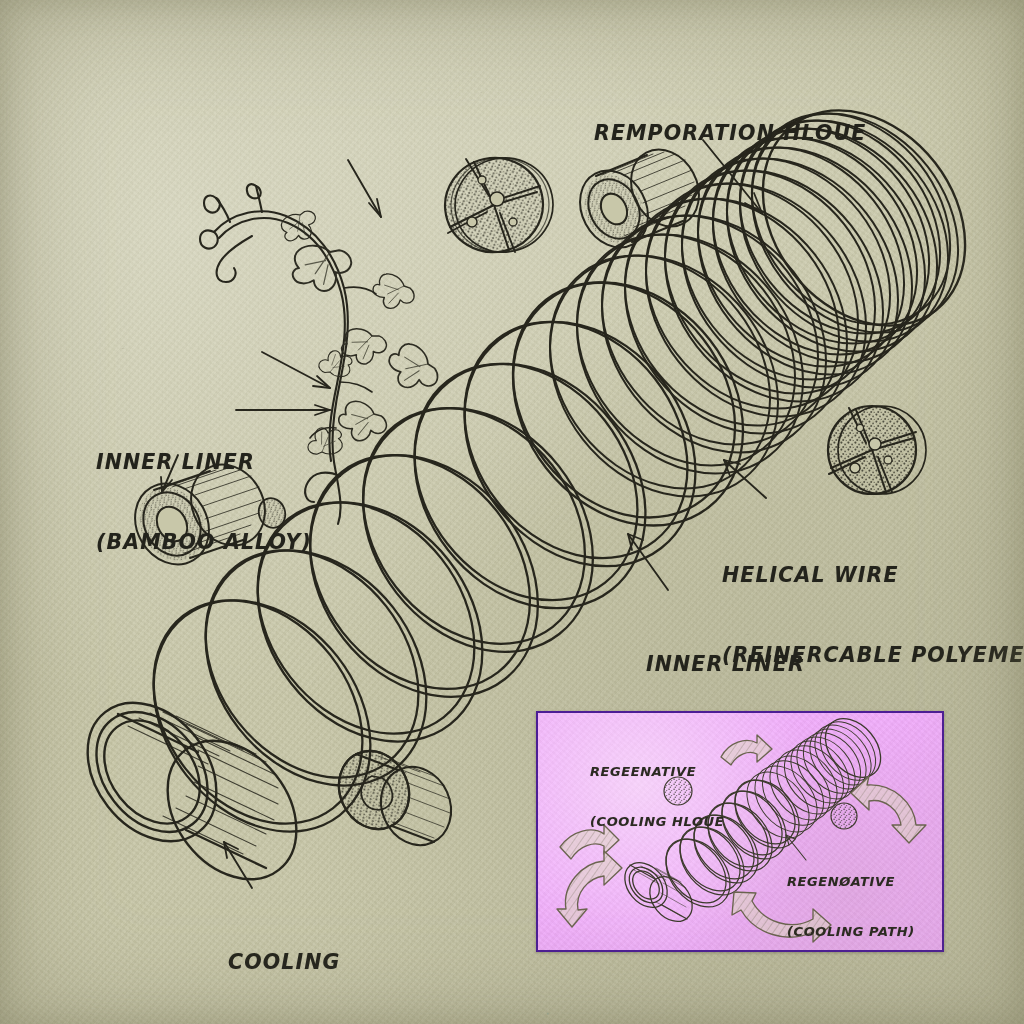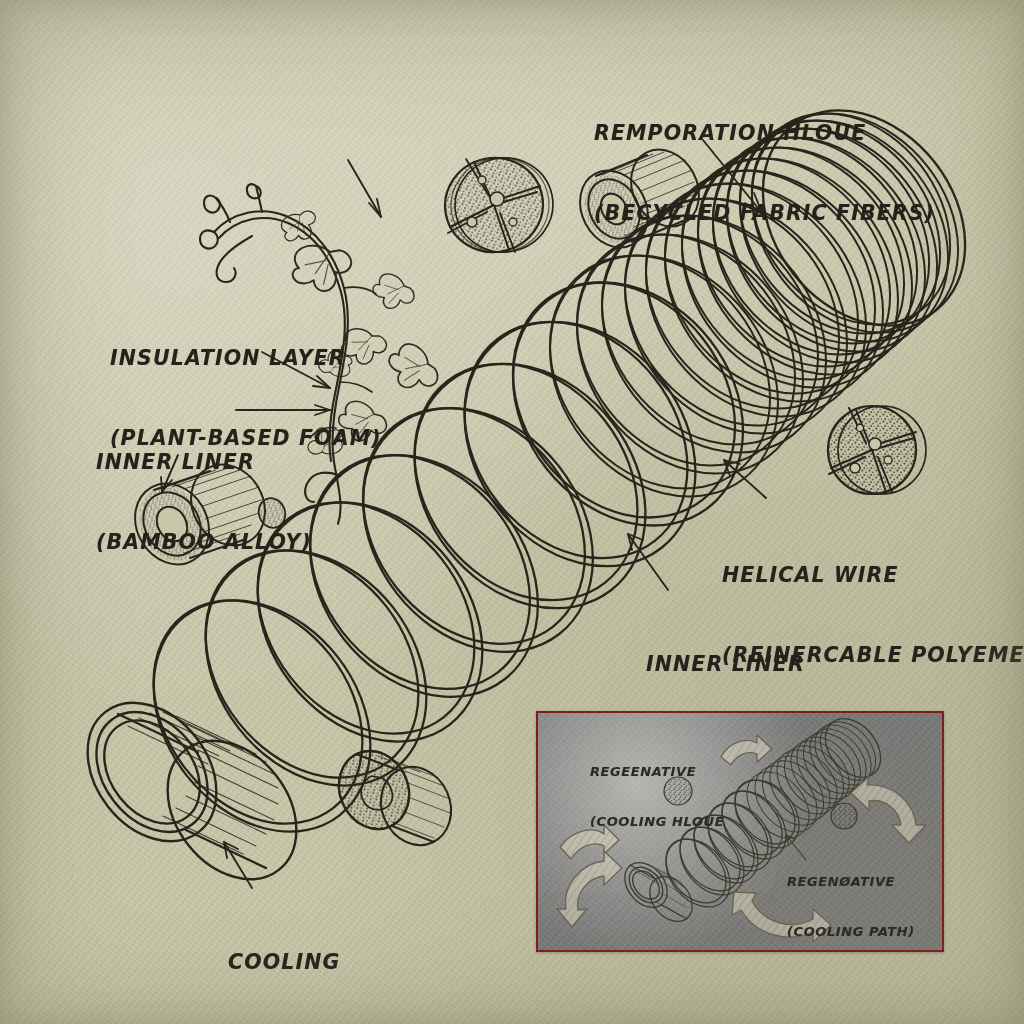--- a/index.html
+++ b/index.html
@@ -62,22 +62,22 @@
   #lbl-remporation{left:594px;top:67px;}
   #lbl-insulation{left:110px;top:292px;}
   #lbl-inner-liner-left{left:96px;top:396px;}
   #lbl-helical-wire{left:722px;top:509px;}
   #lbl-inner-liner-right{left:646px;top:598px;}
   #lbl-coupling{left:228px;top:896px;}
 
   
   #inset{
     position:absolute;left:536px;top:711px;width:404px;height:237px;
-    border:2px solid #7f1d1d;
-    background:#737373;
+    border:2px solid #4c1d95;
+    background:#f0abfc;
     box-shadow:0 1px 3px rgba(60,58,40,.35);
     overflow:hidden;
   }
   #inset .insetpaper{
     position:absolute;inset:0;pointer-events:none;
     background-image:
       radial-gradient(circle at 25% 30%, rgba(255,255,250,.45) 0%, rgba(255,255,250,0) 50%),
       radial-gradient(circle at 78% 75%, rgba(150,140,110,.16) 0%, rgba(150,140,110,0) 50%),
       repeating-linear-gradient(41deg, rgba(255,255,250,.05) 0 2px, rgba(130,120,92,.035) 2px 4px),
       repeating-linear-gradient(-47deg, rgba(255,255,250,.04) 0 3px, rgba(130,120,92,.03) 3px 6px);
@@ -387,27 +387,22 @@
         <path d="M252,888 L224,842"></path>
         <path d="M224,842 L238,849 M224,842 L227,858" stroke-width="1.8"></path>
       </g>
 
     </g>
   </svg>
 
 
   <div class="lbl sz-main" id="lbl-remporation">
     <span class="l1">REMPORATION HLOUE</span>
-    <span class="l2">(BECYCLED FABRIC FIBERS)</span>
   </div>
 
-  <div class="lbl sz-main" id="lbl-insulation">
-    <span class="l1">INSULATION LAYER</span>
-    <span class="l2">(PLANT-BASED FOAM)</span>
-  </div>
 
   <div class="lbl sz-main" id="lbl-inner-liner-left">
     <span class="l1">INNER LINER</span>
     <span class="l2">(BAMBOO ALLOY)</span>
   </div>
 
   <div class="lbl sz-main" id="lbl-helical-wire">
     <span class="l1">HELICAL WIRE</span>
     <span class="l2">(REINERCABLE POLYEMER)</span>
   </div>

